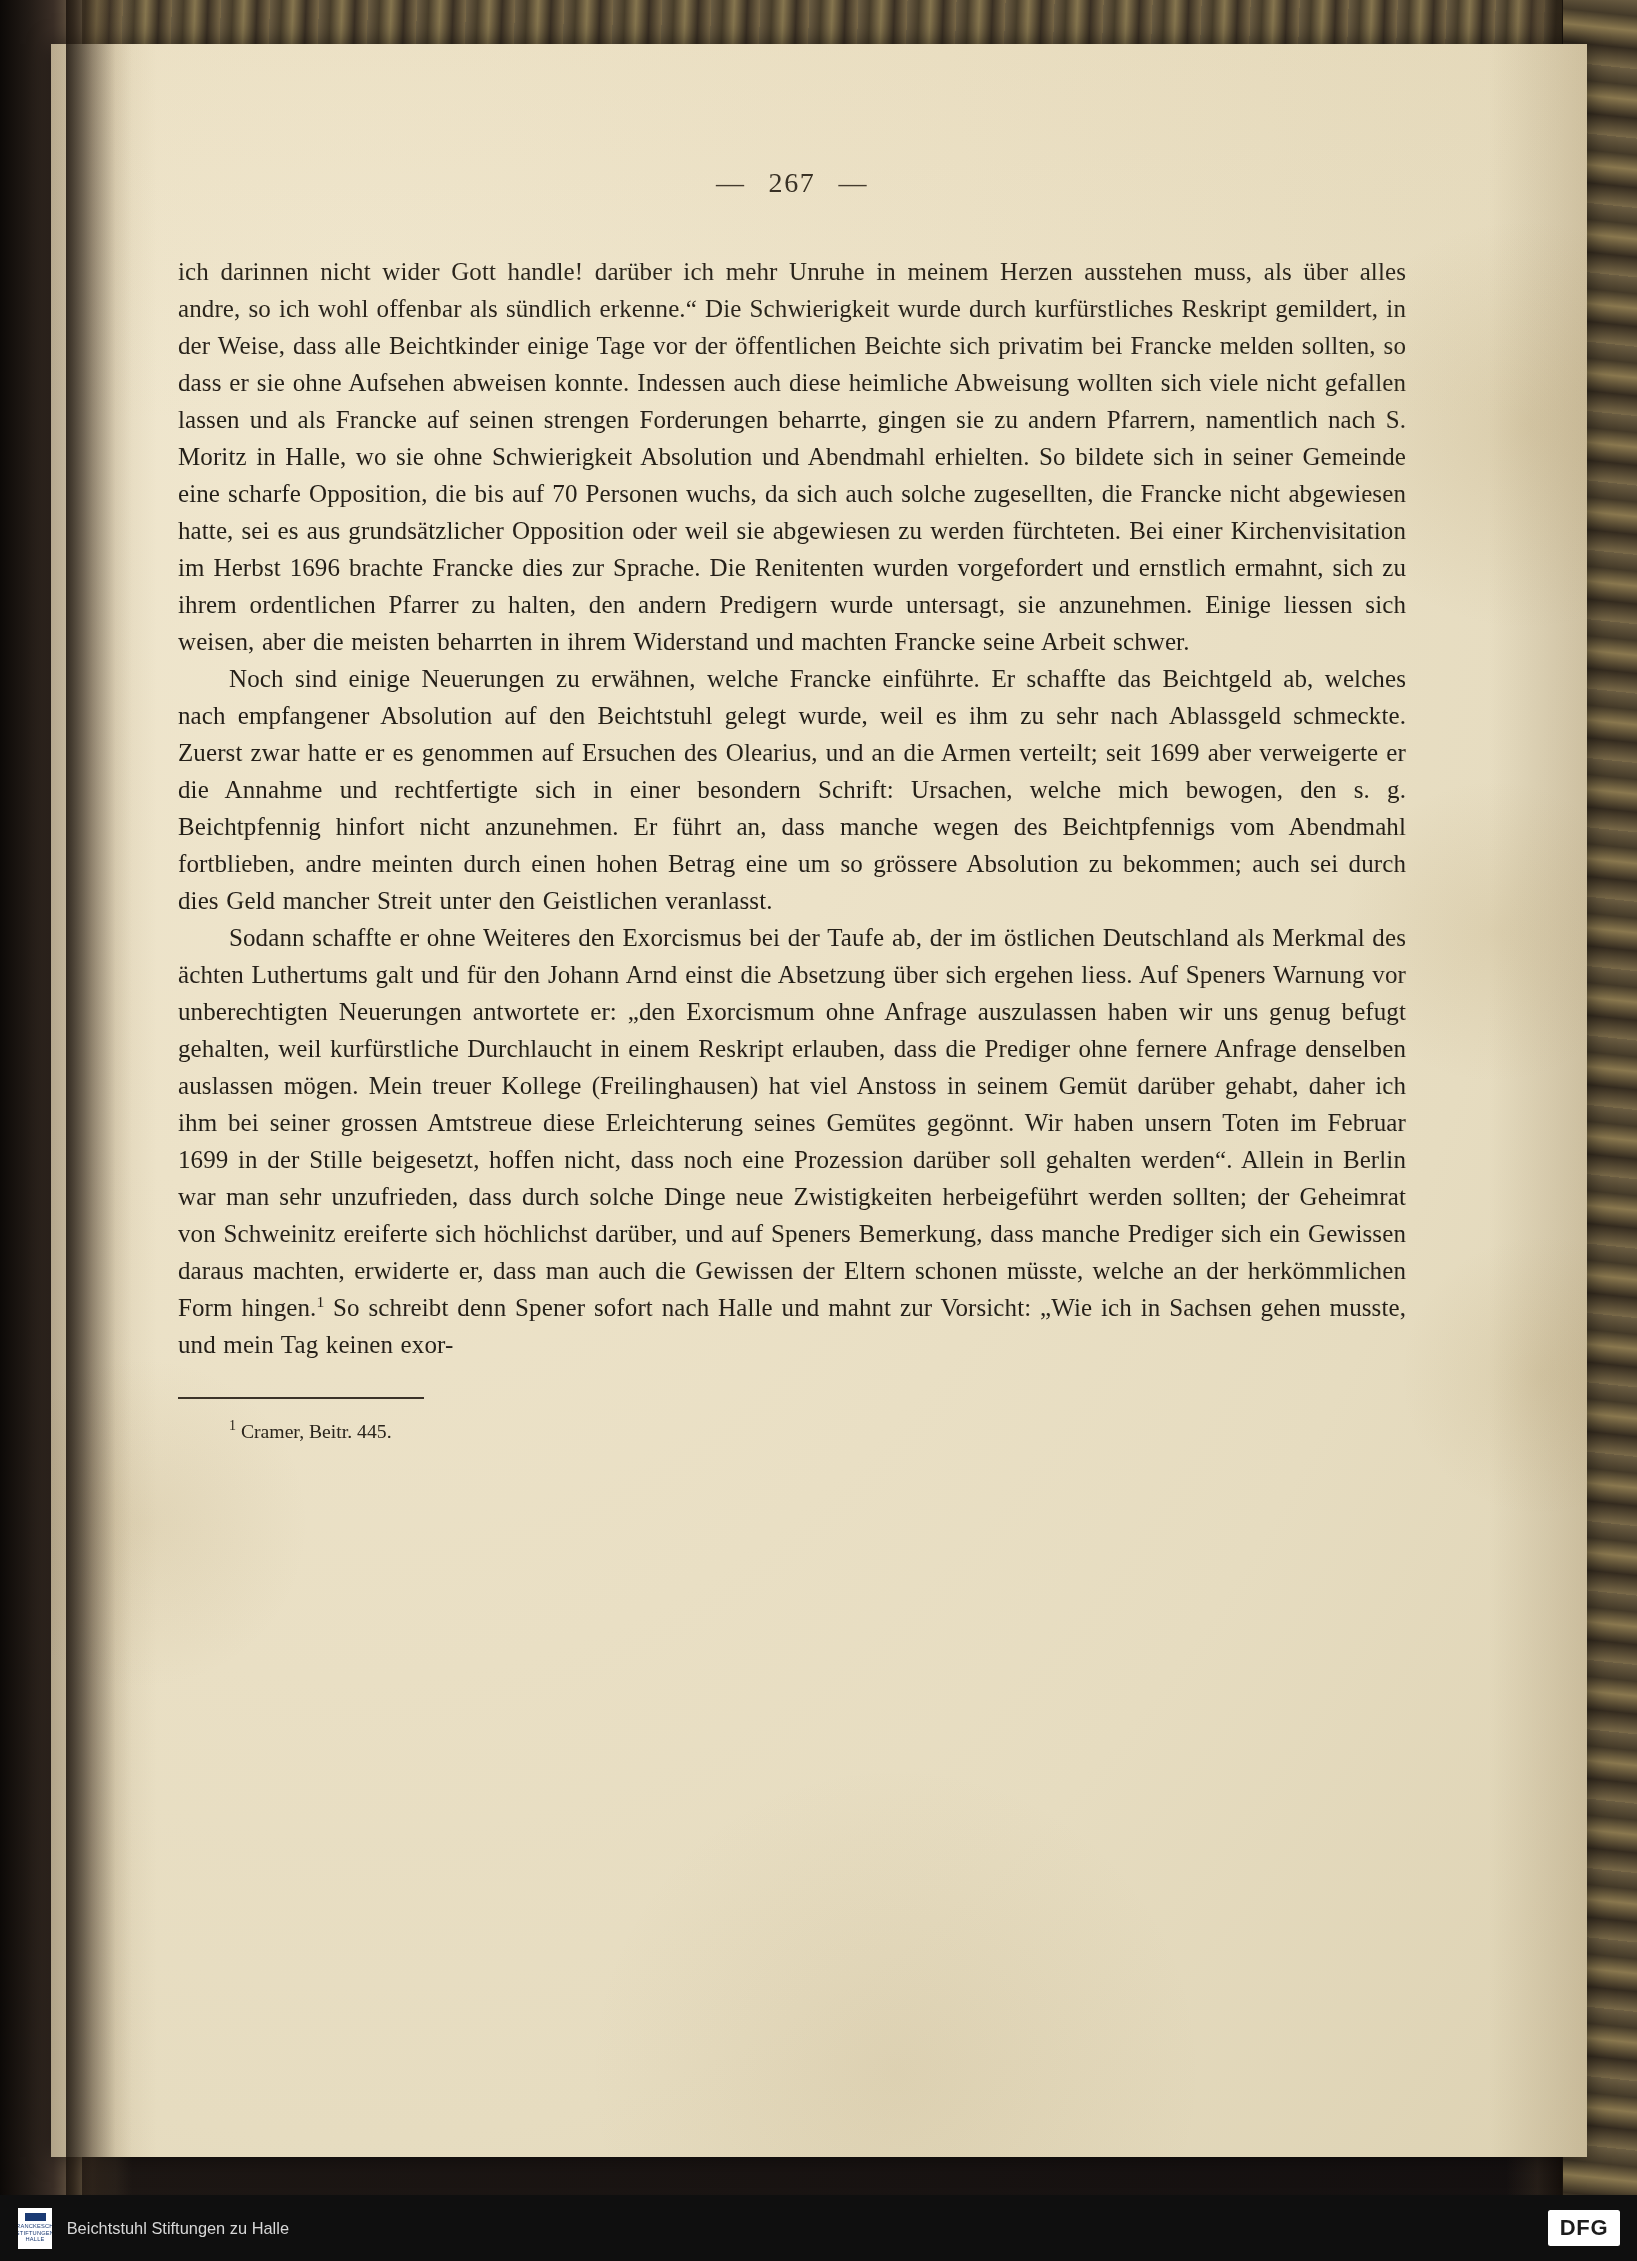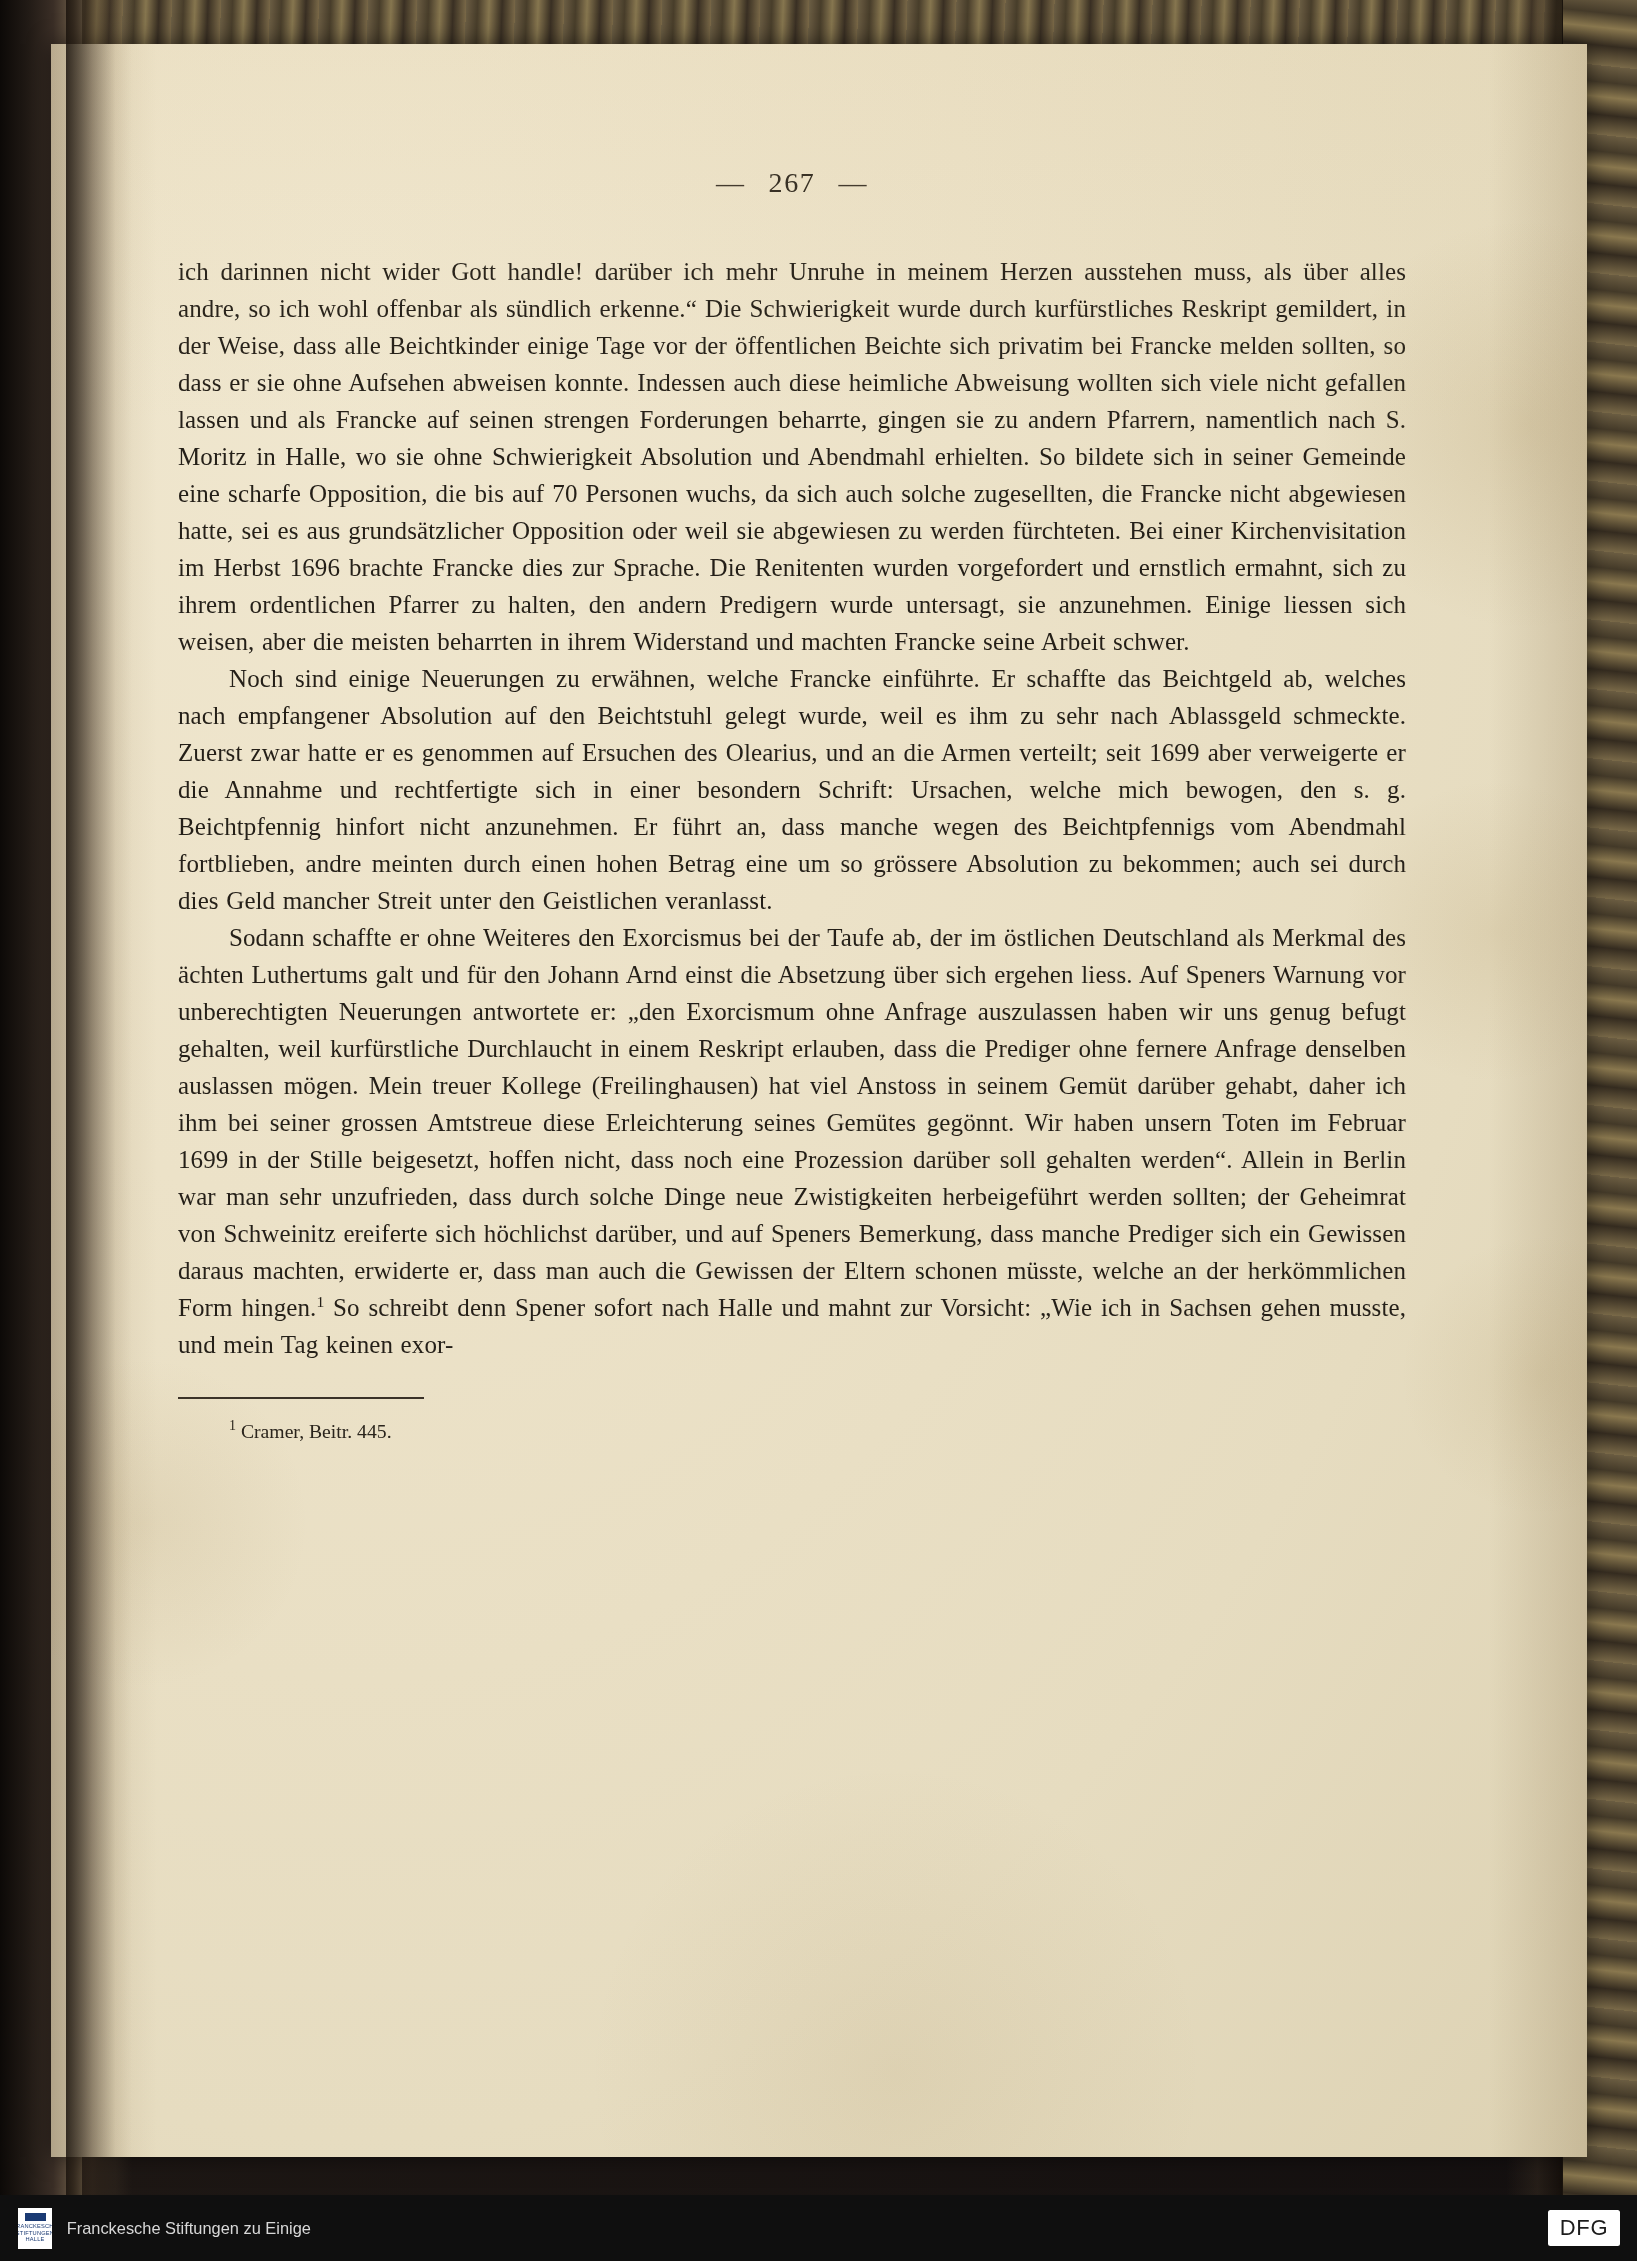--- a/index.html
+++ b/index.html
@@ -250,21 +250,21 @@
   }
   .holder-name {
     color: #d8d8d8;
     font-size: 16.4px;
     font-family: "Liberation Sans", sans-serif;
   }
   .dfg-logo {
     background: #ffffff;
     color: #1c1c1c;
     font-family: "Liberation Sans", sans-serif;
-    font-weight: normal;
+    font-weight: bold;
     font-size: 22px;
     letter-spacing: 0.8px;
     padding: 4.9px 11.5px 5.7px 11.5px;
     border-radius: 2.5px;
   }
 </style>
 </head>
 <body>
 
 <div class="page">
@@ -301,18 +301,18 @@
 
     <div class="gutter-shadow"></div>
   </div>
 
   <div class="viewerbar">
     <div class="viewerbar-left">
       <div class="fst-logo">
         <div class="bar"></div>
         <span>FRANCKESCHE STIFTUNGEN HALLE</span>
       </div>
-      <span class="holder-name">Franckesche Stiftungen zu Einige</span>
+      <span class="holder-name">Beichtstuhl Stiftungen zu Halle</span>
     </div>
     <div class="dfg-logo">DFG</div>
   </div>
 </div>
 
 
 </body></html>

